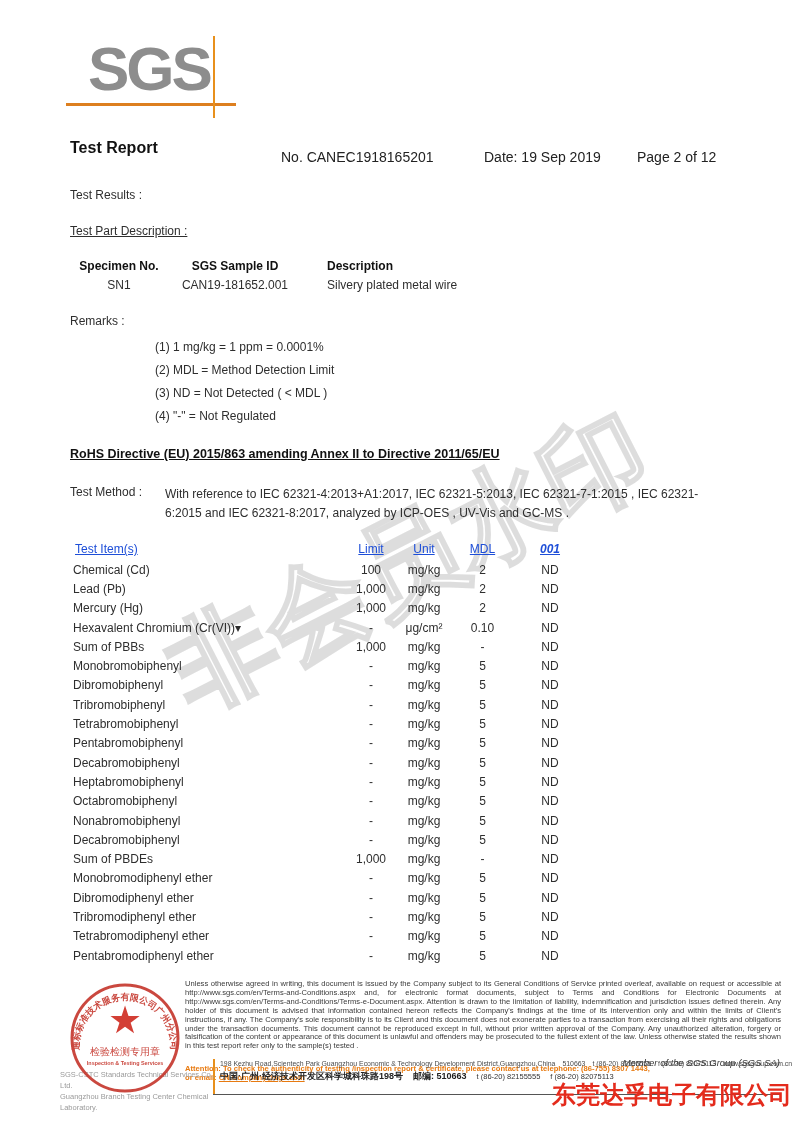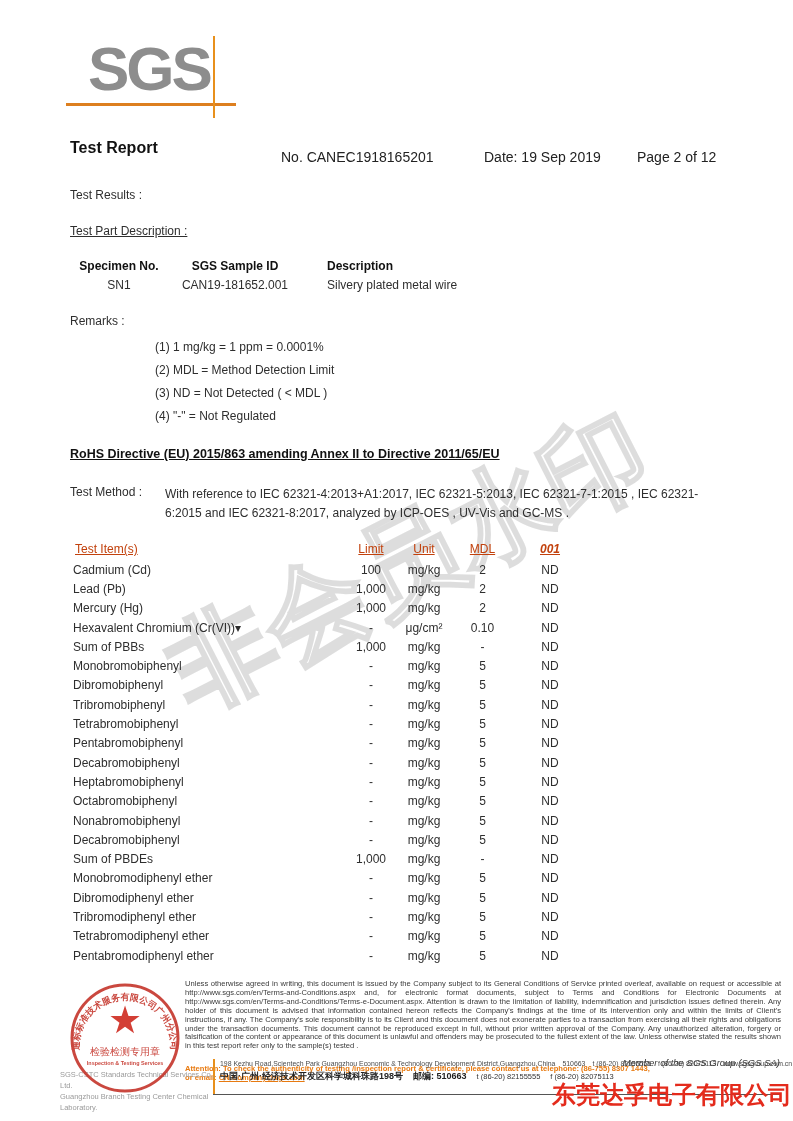--- a/index.html
+++ b/index.html
@@ -35,21 +35,21 @@
   .remarks-list{left:155px;top:336px;line-height:23px;}
   .rohs-heading{left:70px;top:447px;font-size:12.5px;font-weight:bold;color:#111;text-decoration:underline;}
   .tm-label{left:70px;top:485px;}
   .tm-text{left:165px;top:485px;width:552px;line-height:19px;}
 
   
   .res-table{left:73px;top:538px;width:515px;}
   .res-head,.res-row{display:grid;grid-template-columns:272px 52px 54px 63px 72px;align-items:center;}
   .res-head{height:22px;}
   .res-row{height:19.3px;}
-  .res-head span{font-size:12px;color:#c2410c;}
+  .res-head span{font-size:12px;color:#1d4ed8;}
   .hu{text-decoration:underline;}
   .c-num{text-align:center;}
   .h-sample{font-style:italic;font-weight:bold;}
   .res-head .h-item{justify-self:start;padding-left:2px;}
   .res-head .c-num{justify-self:center;}
 
   
   .watermark{
     left:120px;top:505px;width:580px;height:120px;
     transform:rotate(-27deg);
@@ -126,21 +126,21 @@
     <div class="abs res-table">
       <div class="res-head">
         <span class="h-item hu">Test Item(s)</span>
         <span class="c-num hu">Limit</span>
         <span class="c-num hu">Unit</span>
         <span class="c-num hu">MDL</span>
         <span class="c-num hu h-sample">001</span>
       </div>
       <div>
   <div class="res-row t12">
-    <span class="c-item">Cadmium (Cd)</span>
+    <span class="c-item">Chemical (Cd)</span>
     <span class="c-num c-limit">100</span>
     <span class="c-num c-unit">mg/kg</span>
     <span class="c-num c-mdl">2</span>
     <span class="c-num c-val">ND</span>
   </div>
 
   <div class="res-row t12">
     <span class="c-item">Lead (Pb)</span>
     <span class="c-num c-limit">1,000</span>
     <span class="c-num c-unit">mg/kg</span>

